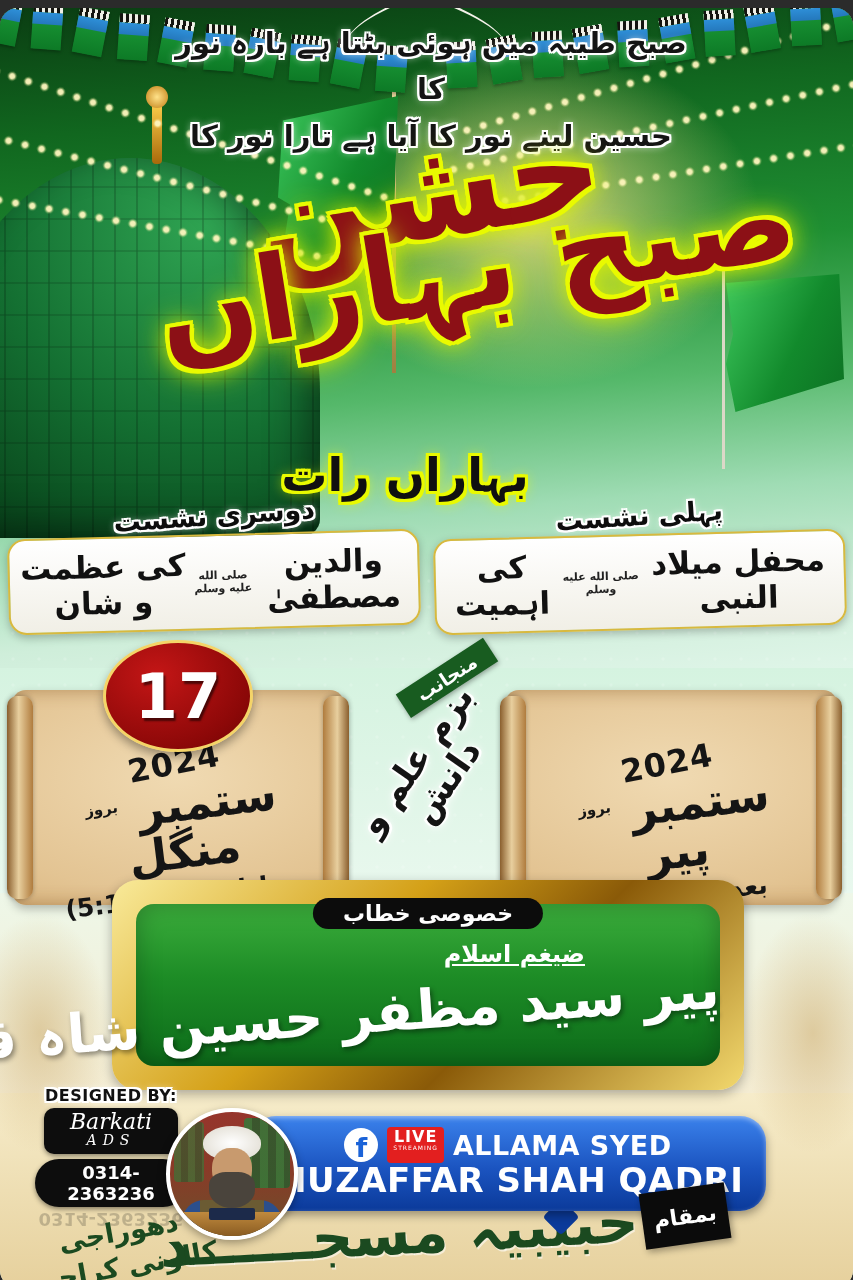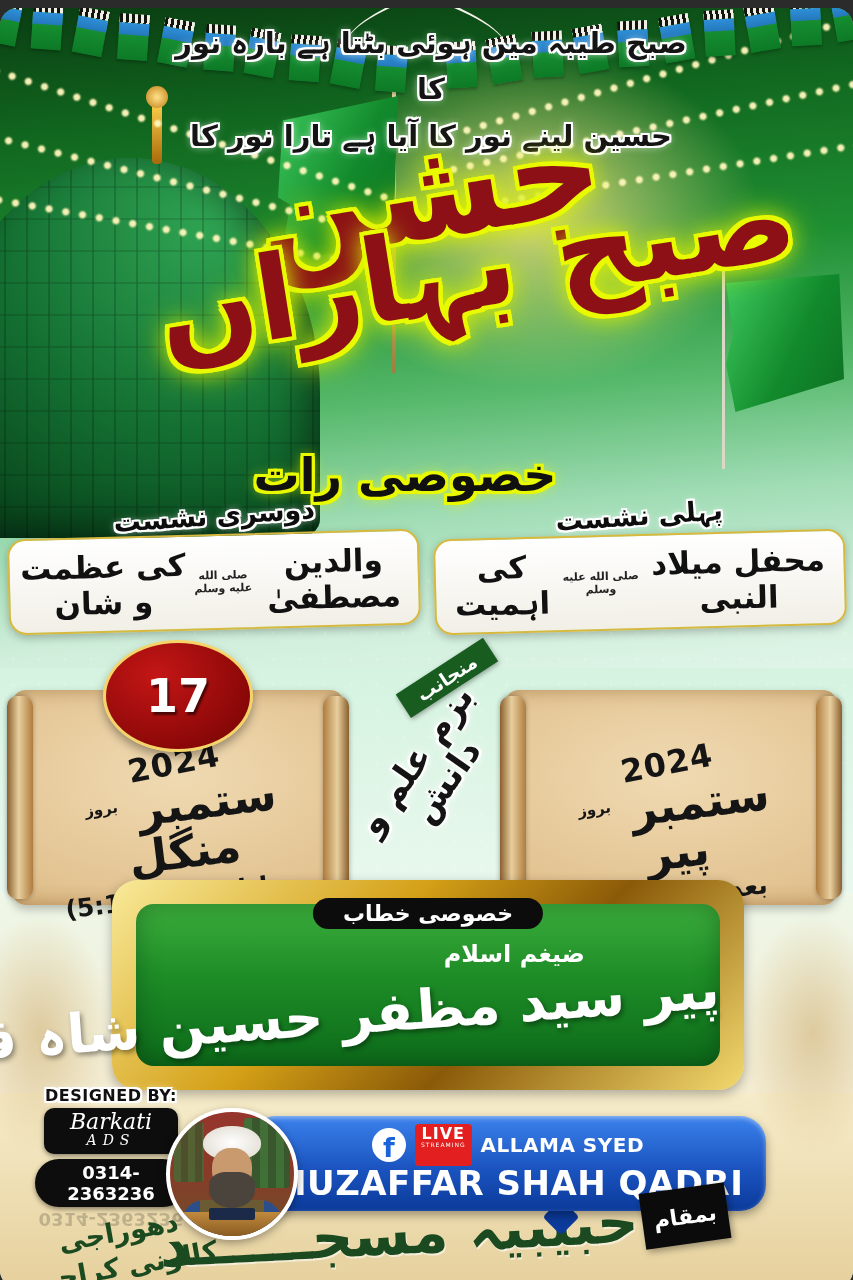--- a/index.html
+++ b/index.html
@@ -92,21 +92,21 @@
   .scroll.sr{right:16px;}
   .scroll.sl{left:12px;}
   .parchment{position:absolute;inset:0;border-radius:14px;
     background:radial-gradient(120% 100% at 50% 40%,#f0dab2 0%,#e3c493 55%,#d2a96e 100%);
     box-shadow:inset 0 0 18px rgba(120,70,20,.45),0 4px 10px rgba(0,0,0,.25);}
   .parchment::before,.parchment::after{content:"";position:absolute;top:6px;bottom:6px;width:26px;border-radius:10px;
     background:linear-gradient(90deg,#8a5f2e,#e8cf9e 45%,#b07c3e);box-shadow:0 0 5px rgba(0,0,0,.3);}
   .parchment::before{left:-5px;}
   .parchment::after{right:-5px;transform:scaleX(-1);}
   .badge{position:absolute;top:-50px;left:50%;transform:translateX(-50%);width:150px;height:112px;
-    border-radius:50%;border:3px solid #f4d468;color:#fff;font-size:46px;font-weight:bold;
+    border-radius:50%;border:3px solid #f4d468;color:#fff;font-size:62px;font-weight:bold;
     background:radial-gradient(ellipse at 35% 30%,#c41616,#8c0808 70%,#6e0404);
     display:flex;align-items:center;justify-content:center;
     text-shadow:2px 3px 2px rgba(0,0,0,.55);box-shadow:0 5px 10px rgba(0,0,0,.35);z-index:2;}
   .sc{position:absolute;inset:14px 30px;direction:rtl;text-align:center;color:#151515;transform:rotate(-7deg);}
   .sc-year{font-size:32px;font-weight:800;margin-top:40px;letter-spacing:1px;transform:rotate(-4deg);}
   .sc-md{font-size:45px;font-weight:bold;line-height:1.05;}
   .sc-md .pfx{font-size:15px;vertical-align:super;margin:0 4px;font-weight:bold;}
   .sc-time{font-size:25px;font-weight:bold;margin-top:4px;}
 
   
@@ -119,21 +119,21 @@
 
   
   .banner{left:112px;top:872px;width:632px;height:210px;border-radius:26px;padding:24px;
     background:linear-gradient(135deg,#f9ea9a,#d4a017 38%,#8a5a08 62%,#f3d96e);
     box-shadow:0 4px 12px rgba(0,0,0,.3);}
   .banner-inner{width:100%;height:100%;border-radius:18px;position:relative;
     background:linear-gradient(180deg,#3cae3c 0%,#1d8c26 45%,#0d6b1a 100%);
     box-shadow:inset 0 0 26px rgba(0,0,0,.28);}
   .b-pill{position:absolute;top:-6px;left:50%;transform:translateX(-50%);background:#0c0c0c;color:#fff;
     font-size:22px;font-weight:bold;padding:3px 30px;border-radius:999px;direction:rtl;white-space:nowrap;}
-  .b-small{position:absolute;top:36px;right:135px;color:#fff;font-size:24px;font-weight:bold;direction:rtl;}
+  .b-small{position:absolute;top:36px;right:135px;color:#fff;font-size:24px;font-weight:bold;direction:rtl;text-decoration:underline;}
   .b-name{position:absolute;left:0;right:0;top:74px;text-align:center;color:#fff;font-size:54px;font-weight:bold;
     direction:rtl;transform:rotate(-4deg);text-shadow:2px 3px 5px rgba(0,0,0,.4);white-space:nowrap;}
 
   
   .designer{left:25px;top:1078px;width:172px;text-align:center;color:#111;}
   .d-label{font-size:16px;font-weight:800;letter-spacing:.5px;}
   .d-box{background:#0d0d0d;color:#fff;border-radius:10px;padding:2px 8px 6px;margin:3px auto 5px;width:134px;
     box-shadow:0 2px 5px rgba(0,0,0,.45);}
   .d-name{font-family:"DejaVu Serif",serif;font-style:italic;font-size:22px;line-height:1.1;}
   .d-sub{font-family:"DejaVu Serif",serif;font-style:italic;font-size:14px;letter-spacing:6px;margin-top:-2px;}
@@ -159,24 +159,24 @@
   .ph-desk{left:0;right:0;bottom:0;height:24px;background:linear-gradient(180deg,#c08a3e,#8a5c22);}
   .ph-laptop{left:50%;transform:translateX(-50%);bottom:16px;width:46px;height:12px;background:#1c2a4a;border-radius:2px;}
 
   .livebar{left:250px;top:1108px;width:516px;height:95px;border-radius:26px;z-index:4;color:#fff;
     background:linear-gradient(180deg,#3b82ec 0%,#1b54c0 55%,#0b3a9a 100%);
     box-shadow:0 4px 10px rgba(0,0,0,.35),inset 0 2px 5px rgba(255,255,255,.45);
     display:flex;flex-direction:column;align-items:center;justify-content:center;}
   .lb-row{display:flex;align-items:center;gap:9px;}
   .fb{width:34px;height:34px;background:#fff;border-radius:50%;color:#1b63d8;font-weight:bold;font-size:27px;
     display:flex;align-items:flex-end;justify-content:center;line-height:1.05;overflow:hidden;}
-  .live-badge{background:#e31f1f;border-radius:4px;padding:2px 6px 18px;text-align:center;line-height:1;}
+  .live-badge{background:#e31f1f;border-radius:4px;padding:2px 6px 12px;text-align:center;line-height:1;}
   .live-main{font-size:16px;font-weight:900;letter-spacing:1px;display:block;}
   .live-sub{font-size:6px;letter-spacing:1px;display:block;}
-  .lb-n1{font-size:20px;font-weight:900;letter-spacing:.5px;}
+  .lb-n1{font-size:27px;font-weight:900;letter-spacing:.5px;}
   .lb-n2{font-size:34px;font-weight:900;margin-top:-3px;letter-spacing:.5px;}
   .lb-tail{left:548px;top:1196px;width:26px;height:26px;background:#0b3a9a;transform:rotate(45deg);
     border-radius:4px;z-index:3;}
 
   .venue-tag{left:642px;top:1180px;width:86px;height:56px;background:#0b0b0b;color:#fff;z-index:5;
     display:flex;align-items:center;justify-content:center;font-size:22px;font-weight:bold;direction:rtl;
     transform:rotate(-8deg);box-shadow:2px 3px 7px rgba(0,0,0,.35);}
   .venue-name{right:214px;top:1192px;font-size:58px;font-weight:bold;color:#1b4a20;direction:rtl;
     transform:rotate(-3deg);white-space:nowrap;text-shadow:1px 2px 0 rgba(255,255,255,.55);}
   .venue-addr{left:14px;top:1206px;width:215px;font-size:27px;font-weight:bold;color:#1b4a20;direction:rtl;
@@ -239,21 +239,21 @@
 
   <div class="abs couplet outline-w">
     <div>صبح طیبہ میں ہوئی بٹتا ہے بارہ نور کا</div>
     <div>حسین لینے نور کا آیا ہے تارا نور کا</div>
   </div>
 
   <div class="abs title">
     <div class="t1">جشن</div>
     <div class="t2">صبح بہاراں</div>
   </div>
-  <div class="abs subtitle outline-y">خصوصی رات</div>
+  <div class="abs subtitle outline-y">بہاراں رات</div>
 
   <div class="abs sessions">
     <div class="session">
       <div class="s-head outline-w">پہلی نشست</div>
       <div class="s-box">
         <span>محفل میلاد النبی</span>
         <span class="hon">صلى الله عليه وسلم</span>
         <span>کی اہمیت</span>
       </div>
     </div>

